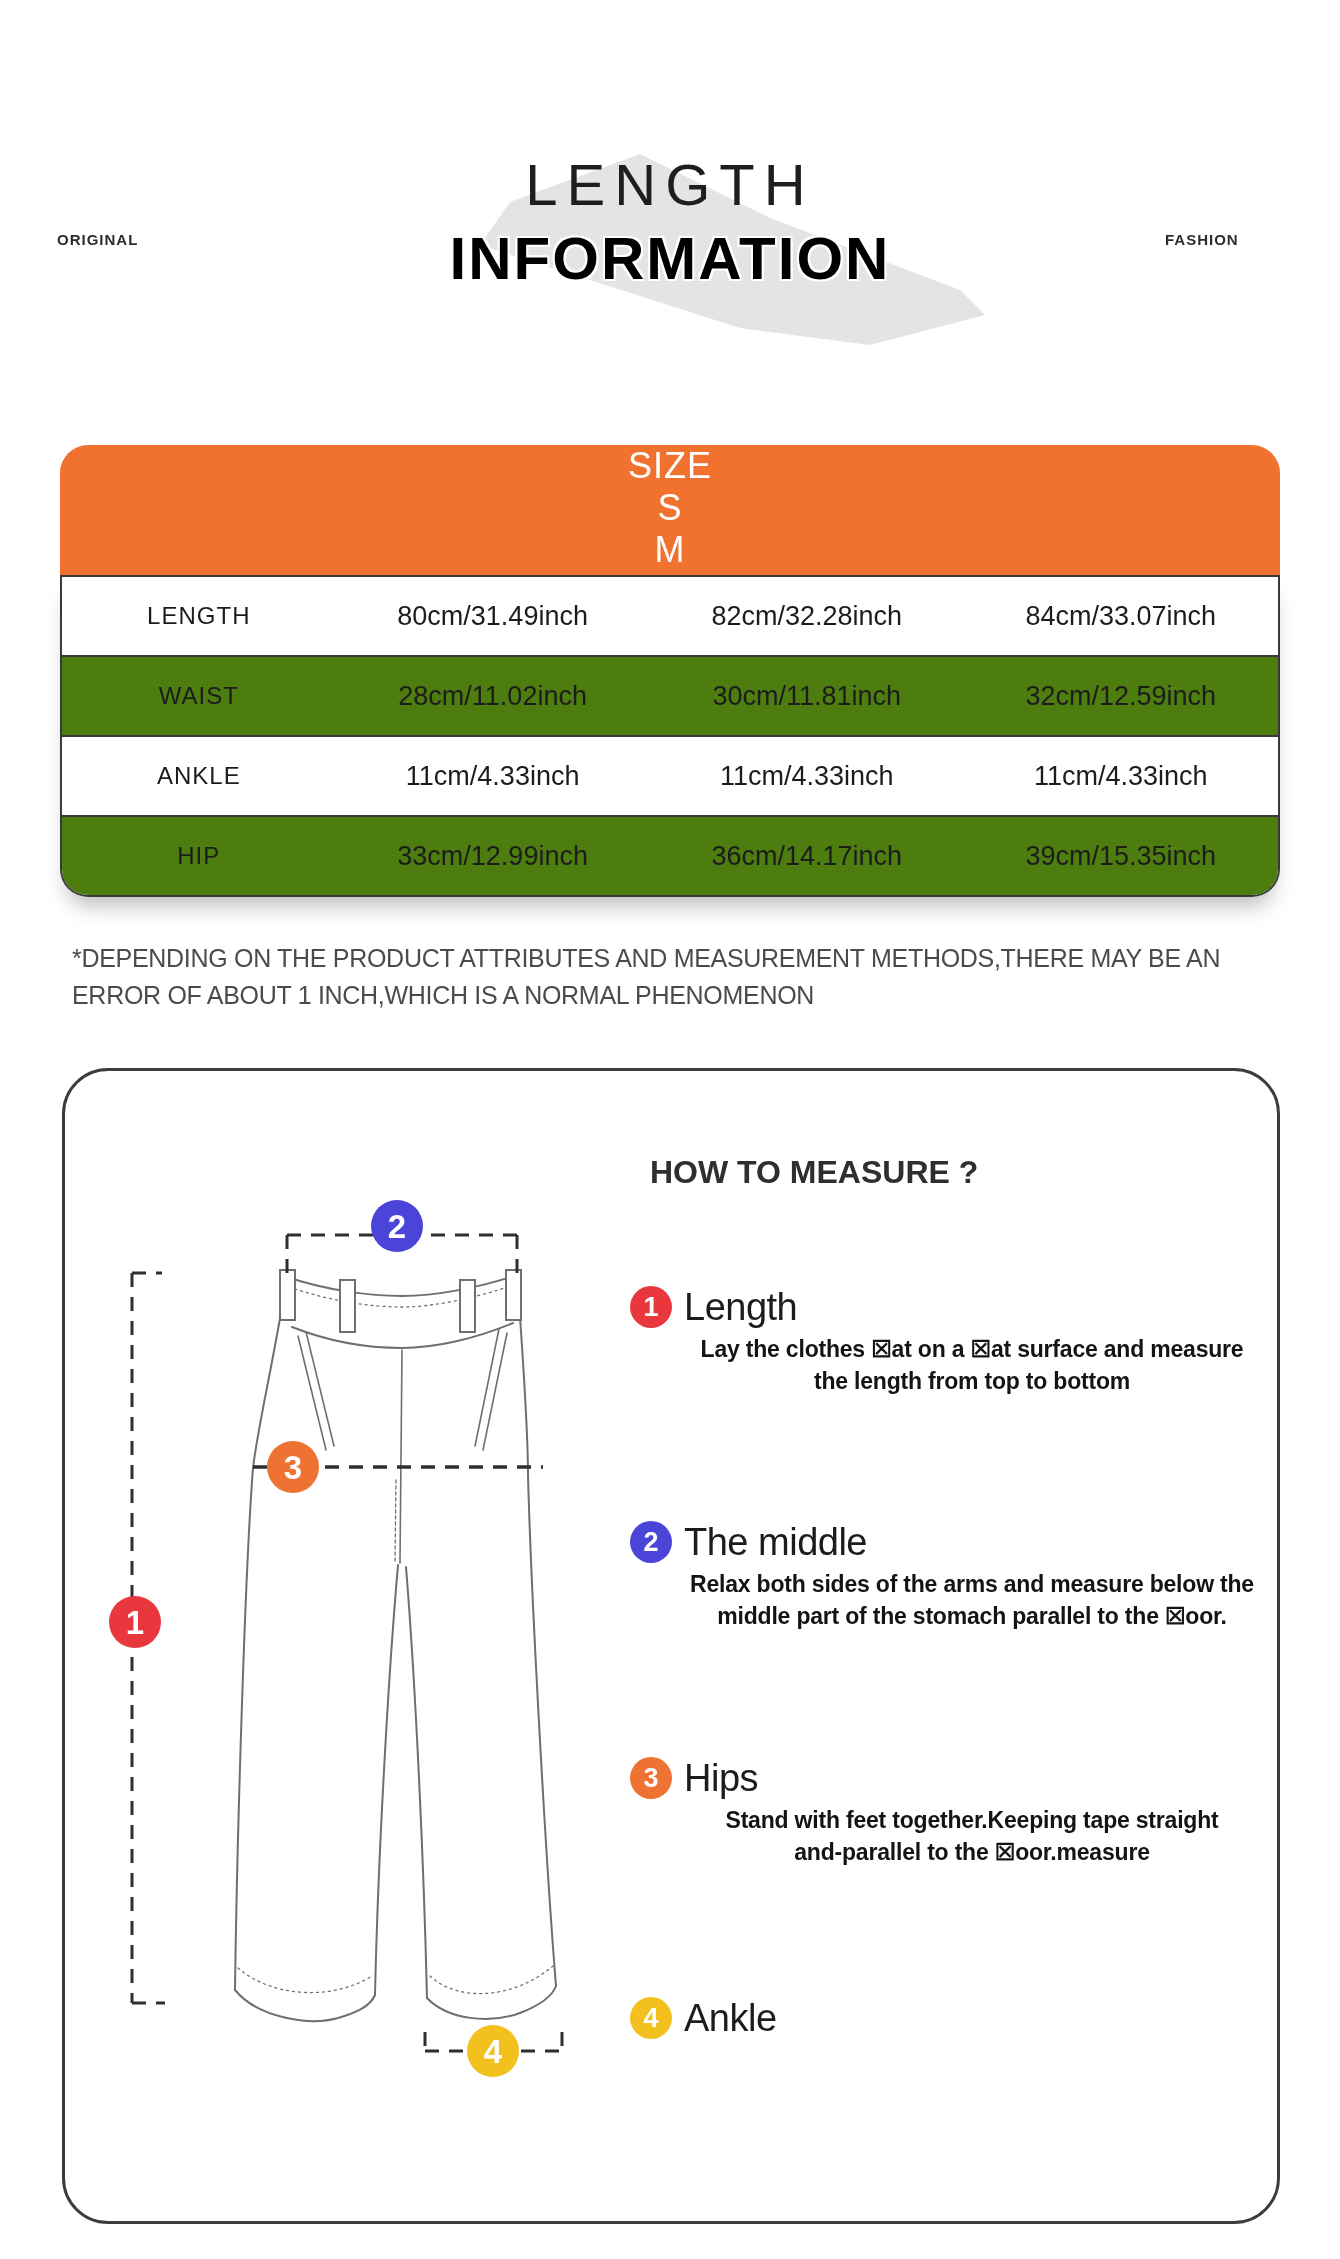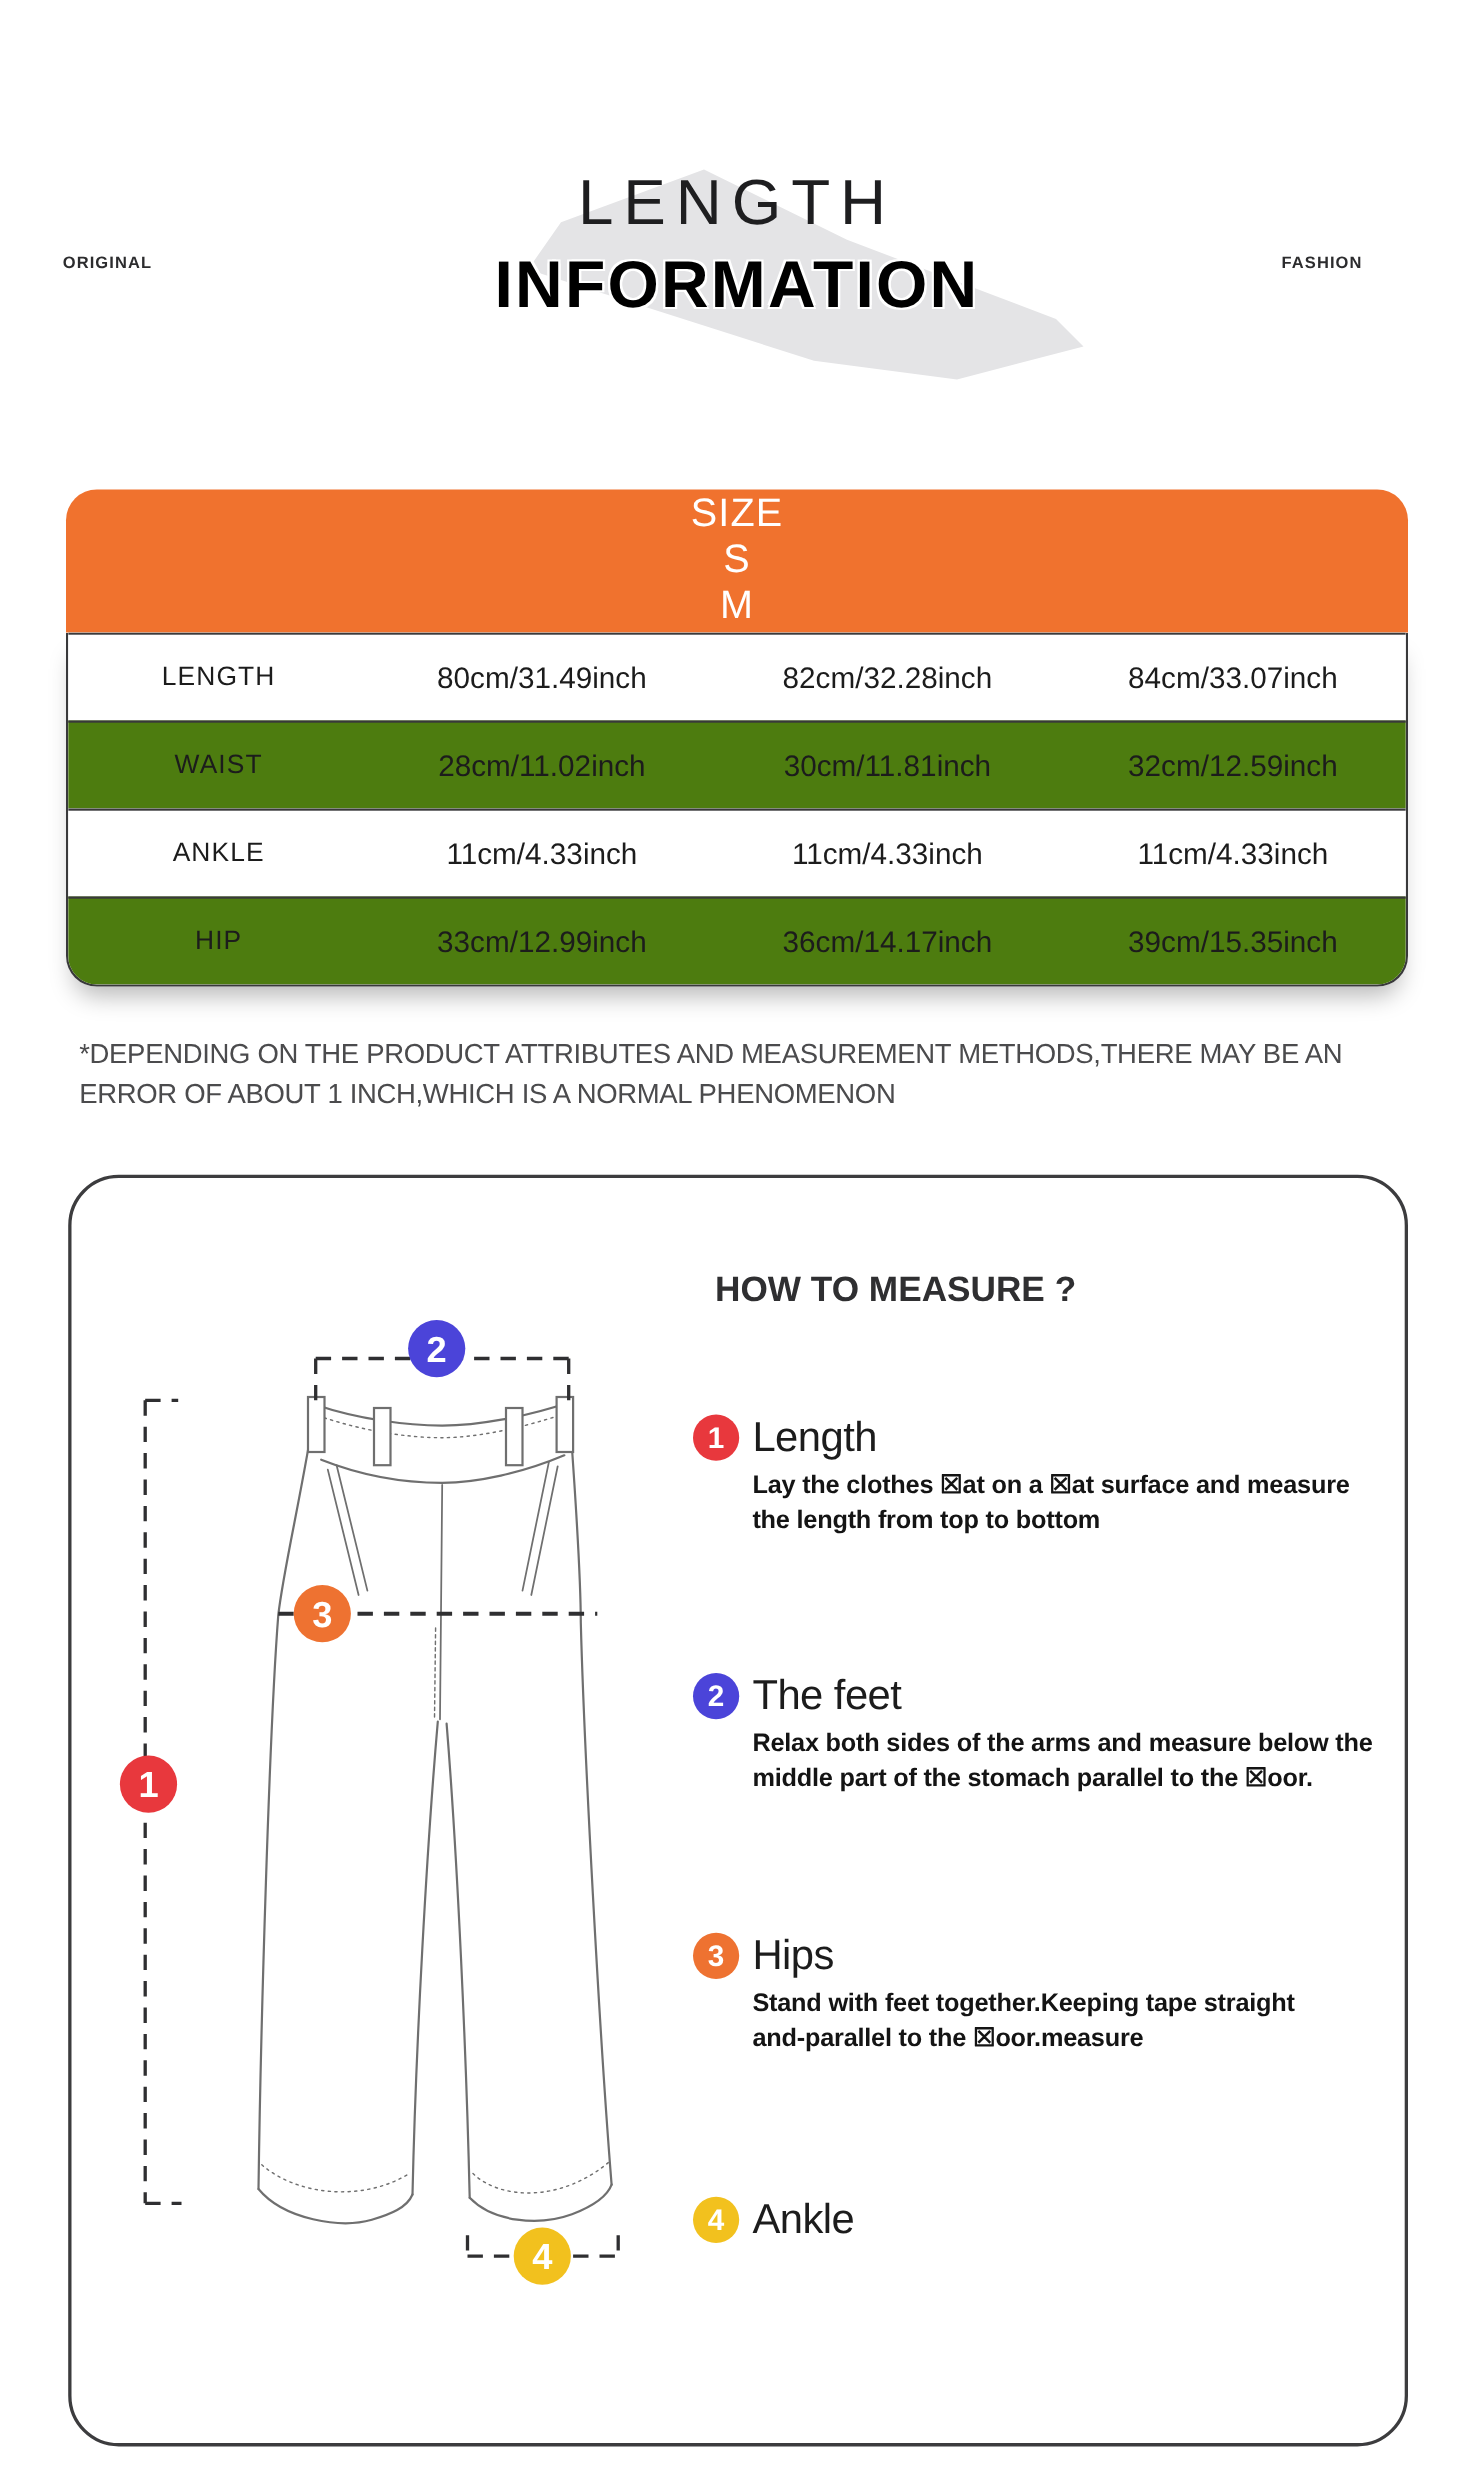--- a/index.html
+++ b/index.html
@@ -71,21 +71,21 @@
   .item-3 { top:1756px; } .item-4 { top:1996px; }
   .item-head { display:flex; align-items:center; gap:12px; height:44px; }
   .badge {
     width:42px; height:42px; border-radius:50%; flex:0 0 42px;
     display:flex; align-items:center; justify-content:center;
     color:#fff; font-size:27px; font-weight:700; background:#999;
   }
   .item-heading { font-size:38px; font-weight:500; color:#1c1c1c; letter-spacing:-0.5px; }
   .item-desc {
     margin:4px 0 0 54px; font-size:23px; font-weight:700;
-    line-height:32px; color:#141414; letter-spacing:-0.2px;
+    line-height:32px; color:#141414; letter-spacing:-0.2px;text-align:center;
   }
 </style>
 </head>
 <body>
 
 <div class="page">
 
   <svg class="brush" viewBox="0 0 560 210" aria-hidden="true">
     <polygon points="70,62 200,14 330,78 520,150 545,175 430,205 300,188 40,105" fill="#e4e4e6"></polygon>
   </svg>
@@ -198,21 +198,21 @@
       <div>Lay the clothes ☒at on a ☒at surface and measure</div>
       <div>the length from top to bottom</div>
     </div>
   </div>
 
   <div class="item item-2">
     <div class="item-head">
       <div class="badge" style="background: rgb(75, 68, 217);">
         <span>2</span>
       </div>
-      <div class="item-heading">The feet</div>
+      <div class="item-heading">The middle</div>
     </div>
     <div class="item-desc">
       <div>Relax both sides of the arms and measure below the</div>
       <div>middle part of the stomach parallel to the ☒oor.</div>
     </div>
   </div>
 
   <div class="item item-3">
     <div class="item-head">
       <div class="badge" style="background: rgb(238, 114, 49);">

